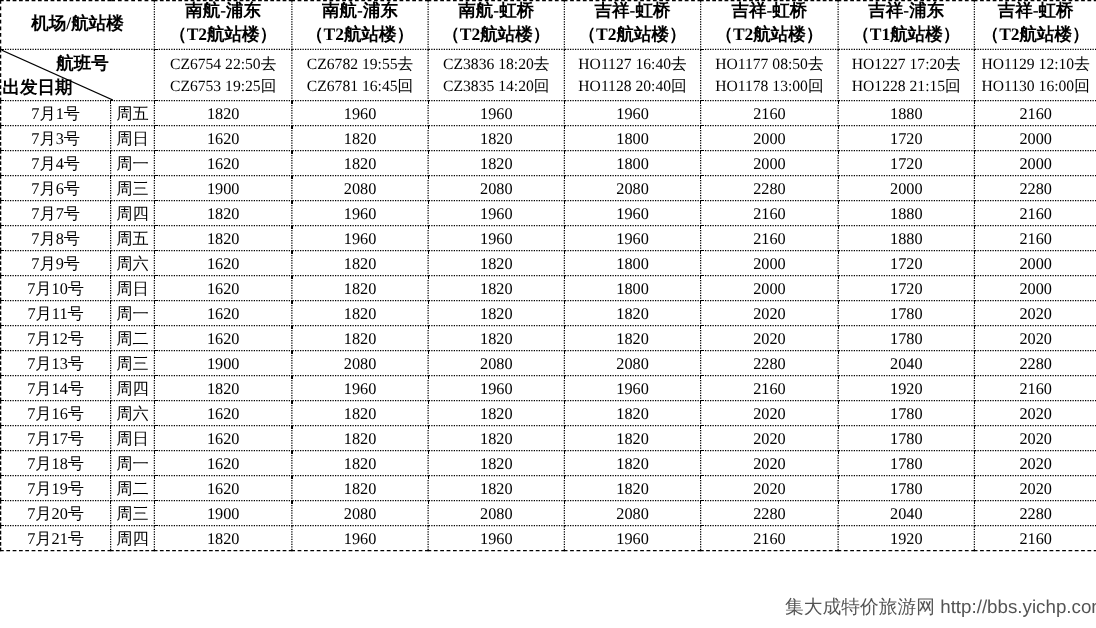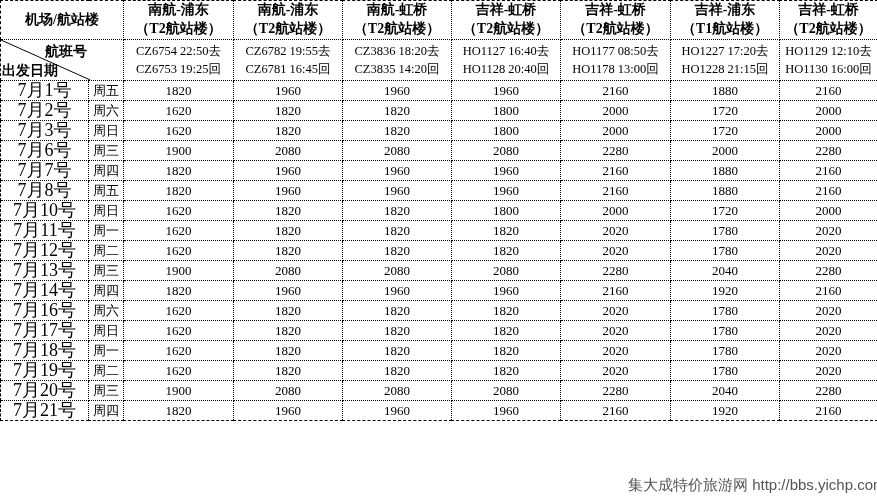--- a/index.html
+++ b/index.html
@@ -20,21 +20,21 @@
   }
   thead tr.r1 th{height:38px;font-size:14px;font-weight:bold;line-height:1.35;}
   thead tr.r2 th{height:40px;font-size:12.5px;line-height:1.45;}
   th.corner{font-size:15px;font-weight:bold;}
   th.diag{position:relative;}
   th.diag svg{position:absolute;left:0;top:0;width:100%;height:100%;}
   .dlabel{position:absolute;font-size:14px;font-weight:bold;line-height:1;}
   .dlabel.top{left:44px;top:5px;}
   .dlabel.bottom{left:1px;bottom:2px;}
   tbody td{height:19px;font-size:13px;line-height:19px;}
-  td.date{font-size:18px;}
+  td.date{font-size:13px;}
   td.wk{font-size:13px;margin-top:32px;}
   .watermark{
     position:absolute;left:628px;top:476px;z-index:10;white-space:nowrap;
     font-family:"Liberation Sans","DejaVu Sans",sans-serif;
     font-size:15px;opacity:0.88;
   }
 </style>
 </head>
 <body>
 
@@ -127,33 +127,33 @@
           <td class="wk">周五</td>
           <td class="price">1820</td>
           <td class="price">1960</td>
           <td class="price">1960</td>
           <td class="price">1960</td>
           <td class="price">2160</td>
           <td class="price">1880</td>
           <td class="price">2160</td>
         </tr>
         <tr>
-          <td class="date">7月2号</td>
-          <td class="wk">周六</td>
-          <td class="price">1620</td>
-          <td class="price">1820</td>
-          <td class="price">1820</td>
-          <td class="price">1800</td>
-          <td class="price">2000</td>
-          <td class="price">1720</td>
-          <td class="price">2000</td>
-        </tr>
-        <tr>
           <td class="date">7月3号</td>
           <td class="wk">周日</td>
+          <td class="price">1620</td>
+          <td class="price">1820</td>
+          <td class="price">1820</td>
+          <td class="price">1800</td>
+          <td class="price">2000</td>
+          <td class="price">1720</td>
+          <td class="price">2000</td>
+        </tr>
+        <tr>
+          <td class="date">7月4号</td>
+          <td class="wk">周一</td>
           <td class="price">1620</td>
           <td class="price">1820</td>
           <td class="price">1820</td>
           <td class="price">1800</td>
           <td class="price">2000</td>
           <td class="price">1720</td>
           <td class="price">2000</td>
         </tr>
         <tr>
           <td class="date">7月6号</td>
@@ -180,20 +180,31 @@
         <tr>
           <td class="date">7月8号</td>
           <td class="wk">周五</td>
           <td class="price">1820</td>
           <td class="price">1960</td>
           <td class="price">1960</td>
           <td class="price">1960</td>
           <td class="price">2160</td>
           <td class="price">1880</td>
           <td class="price">2160</td>
+        </tr>
+        <tr>
+          <td class="date">7月9号</td>
+          <td class="wk">周六</td>
+          <td class="price">1620</td>
+          <td class="price">1820</td>
+          <td class="price">1820</td>
+          <td class="price">1800</td>
+          <td class="price">2000</td>
+          <td class="price">1720</td>
+          <td class="price">2000</td>
         </tr>
         <tr>
           <td class="date">7月10号</td>
           <td class="wk">周日</td>
           <td class="price">1620</td>
           <td class="price">1820</td>
           <td class="price">1820</td>
           <td class="price">1800</td>
           <td class="price">2000</td>
           <td class="price">1720</td>

